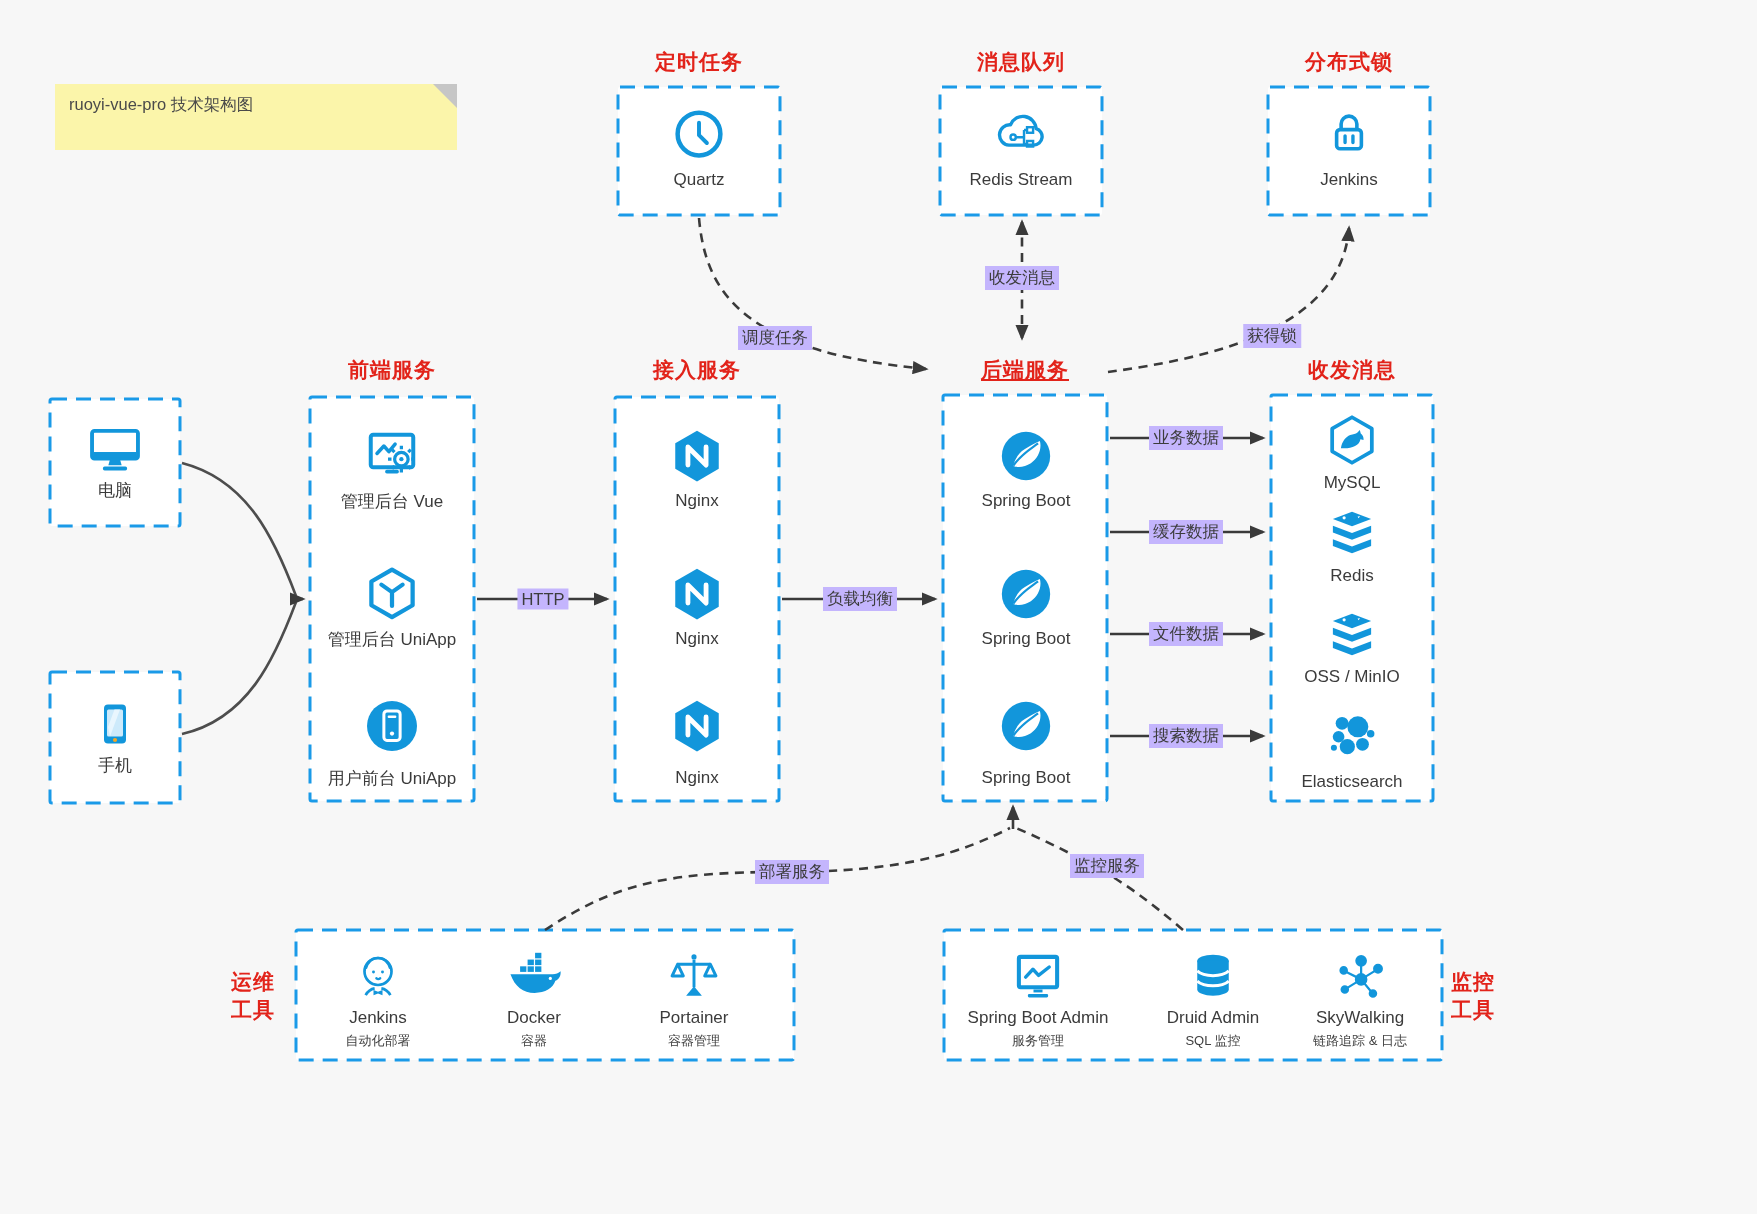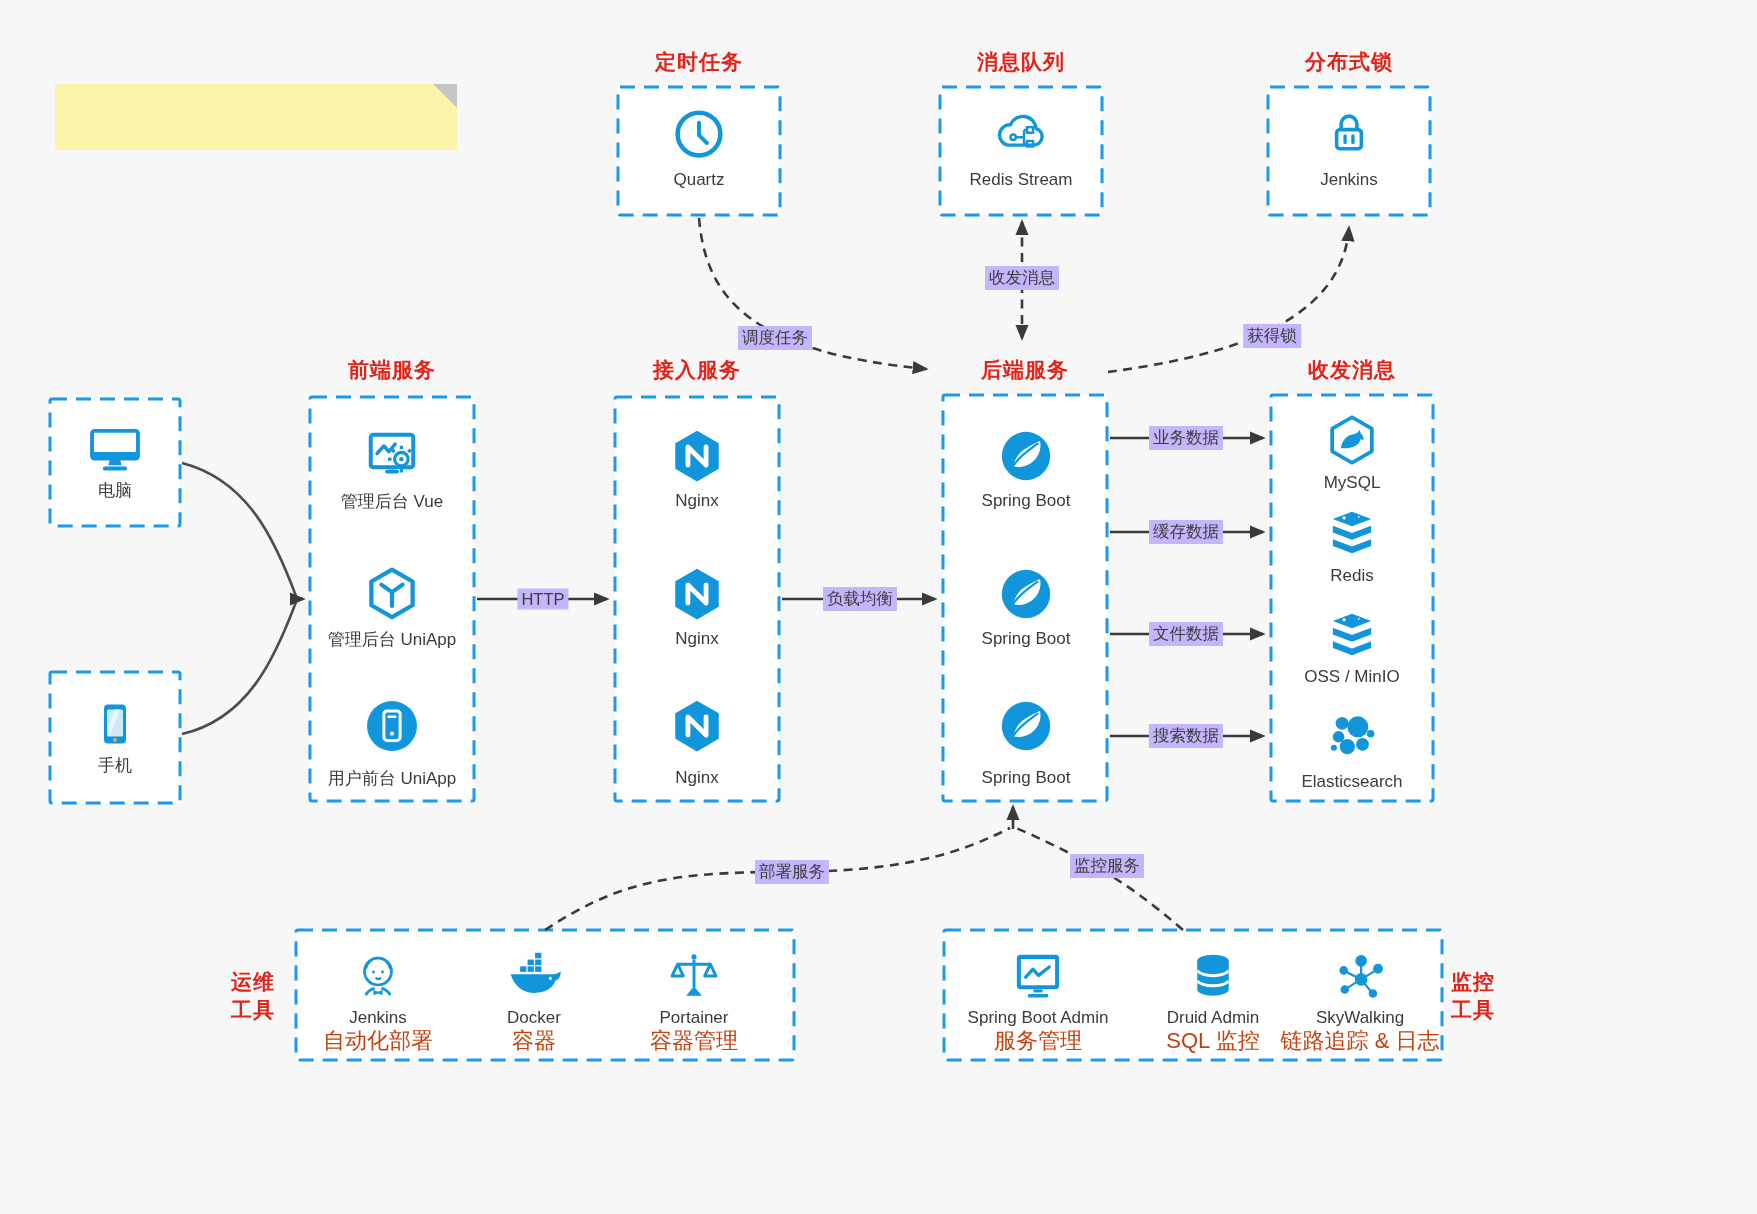--- a/index.html
+++ b/index.html
@@ -16,21 +16,21 @@
     position:absolute;transform:translate(-50%,-50%);
     font-size:21px;font-weight:700;color:#e2231a;white-space:nowrap;letter-spacing:1px;text-align:center;
   }
   .ic{position:absolute;transform:translate(-50%,-50%);line-height:0;}
   .lbl{
     position:absolute;transform:translate(-50%,-50%);
     font-size:17px;color:#3b3b3b;white-space:nowrap;
   }
   .sublbl{
     position:absolute;transform:translate(-50%,-50%);
-    font-size:22px;color:#c2410c;white-space:nowrap;text-align:center;
+    font-size:13px;color:#404040;white-space:nowrap;text-align:center;
   }
   .elbl{
     position:absolute;transform:translate(-50%,-50%);
     font-size:16.5px;color:#3c3c3c;white-space:nowrap;background:#c4b5fd;padding:1px 4px;
   }
   .note{
     position:absolute;left:55px;top:84px;width:402px;height:66px;box-sizing:border-box;
     background:#fbf5aa;padding:8px 14px;font-size:16.5px;line-height:25px;color:#4a4a4a;
   }
   .note .fold{
@@ -87,28 +87,29 @@
       <path d="M1022 222 V338" marker-start="url(#ahs)" marker-end="url(#ah)"></path>
       <path d="M1108 372 C1210 358 1341 330 1349 228" marker-end="url(#ah)"></path>
       <path d="M545 930 C615 884 665 872 782 872 C908 872 962 852 1010 828"></path>
       <path d="M1183 930 C1152 903 1122 881 1094 866 C1068 852 1040 838 1016 828"></path>
     </g>
     <path d="M1013 829 V807" fill="none" stroke="#3a3a3a" stroke-width="2.6" marker-end="url(#ah)"></path>
   </svg>
 
   <div class="note">
     <span class="fold"></span>
+    <div>ruoyi-vue-pro 技术架构图</div>
   </div>
 
   <div class="gtitle" style="left:699px;top:62px;">定时任务</div>
   <div class="gtitle" style="left:1021px;top:62px;">消息队列</div>
   <div class="gtitle" style="left:1349px;top:62px;">分布式锁</div>
   <div class="gtitle" style="left:392px;top:370px;">前端服务</div>
   <div class="gtitle" style="left:697px;top:370px;">接入服务</div>
-  <div class="gtitle" style="left:1025px;top:370px;">后端服务</div>
+  <div class="gtitle" style="left:1025px;top:370px;text-decoration:underline;">后端服务</div>
   <div class="gtitle" style="left:1352px;top:370px;">收发消息</div>
 
   <div class="gside" style="left:253px;top:982px;">运维</div>
   <div class="gside" style="left:253px;top:1010px;">工具</div>
   <div class="gside" style="left:1473px;top:982px;">监控</div>
   <div class="gside" style="left:1473px;top:1010px;">工具</div>
 
   <div class="ic" style="left:699px;top:134px;">
     <svg width="54" height="54" viewBox="0 0 48 48">
       <circle cx="24" cy="24" r="19" fill="none" stroke="#1296db" stroke-width="4"></circle>

